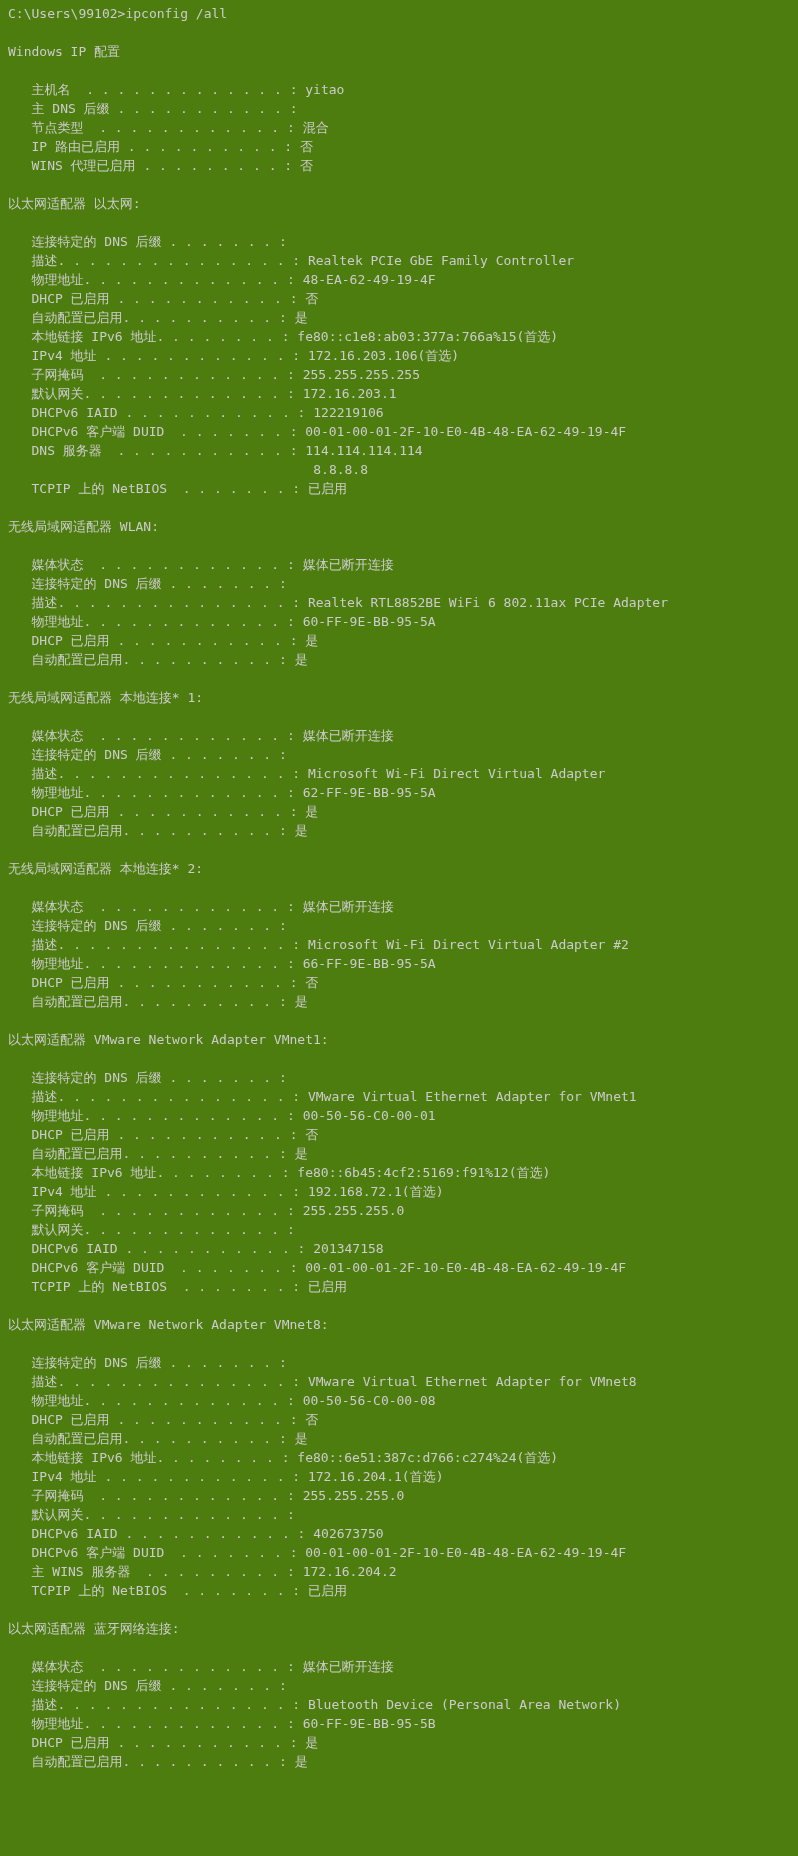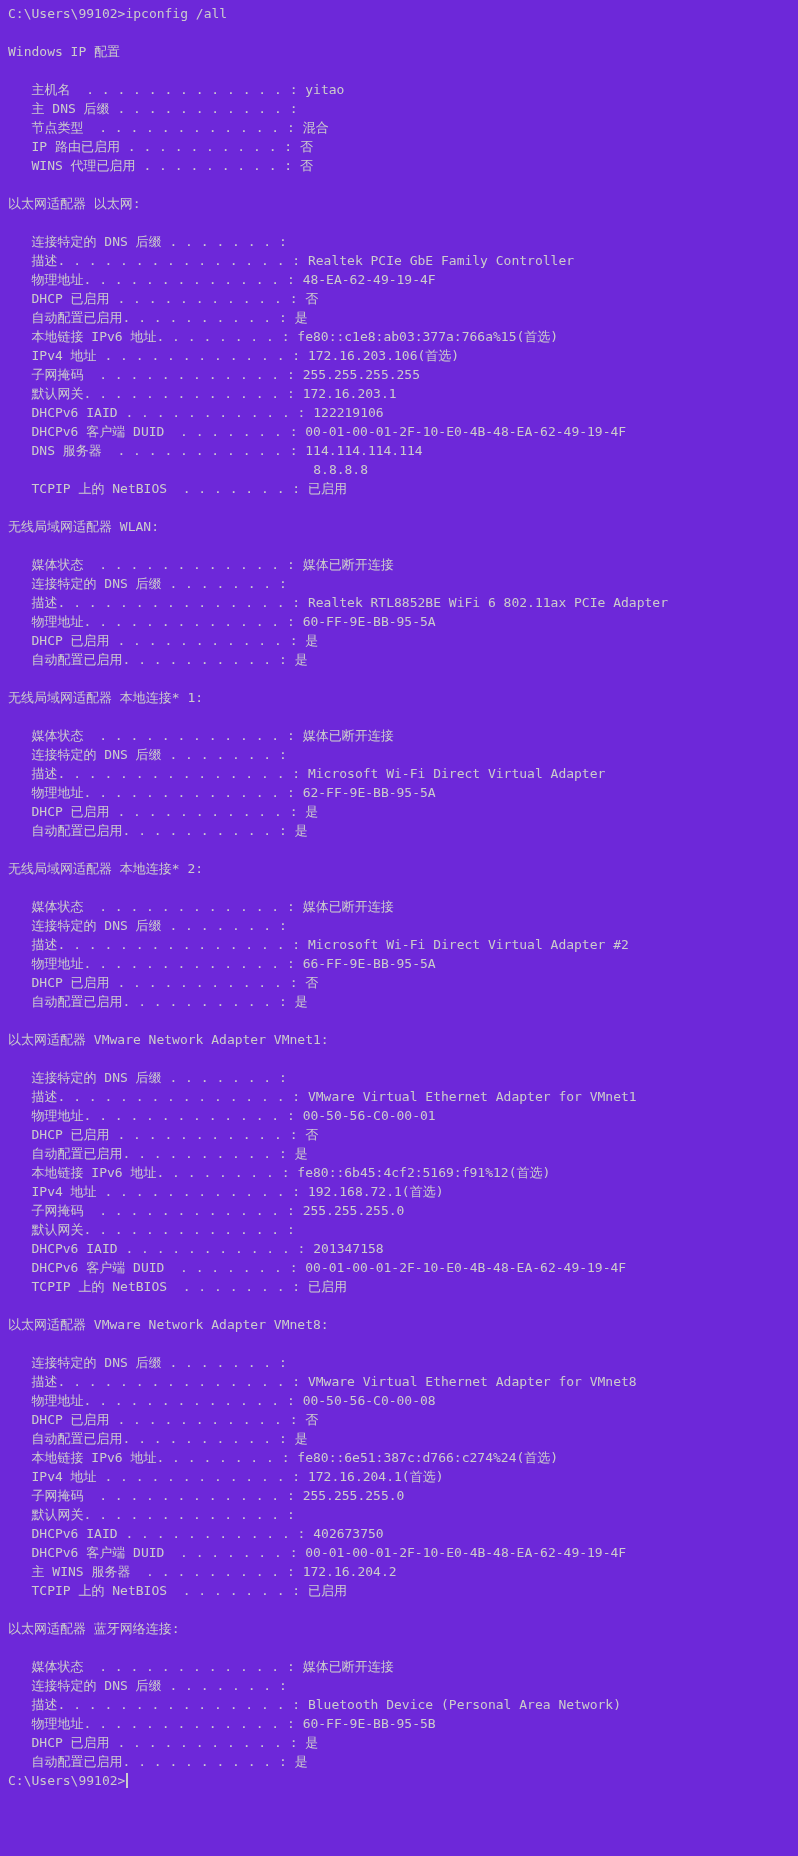--- a/index.html
+++ b/index.html
@@ -38,21 +38,21 @@
     width: 2px;
     height: 15px;
     margin-left: 1px;
     background: #cccccc;
     vertical-align: text-bottom;
   }
 </style>
 </head>
 <body style="background: rgb(12, 12, 12);">
 
-<div class="terminal" style="background: #6d28d9; color: rgb(204, 204, 204);">
+<div class="terminal" style="background: #4d7c0f; color: rgb(204, 204, 204);">
   <pre>C:\Users\99102&gt;ipconfig /all
 
 Windows IP 配置
 
    主机名  . . . . . . . . . . . . . : yitao
    主 DNS 后缀 . . . . . . . . . . . :
    节点类型  . . . . . . . . . . . . : 混合
    IP 路由已启用 . . . . . . . . . . : 否
    WINS 代理已启用 . . . . . . . . . : 否
 
@@ -133,14 +133,13 @@
 
 以太网适配器 蓝牙网络连接:
 
    媒体状态  . . . . . . . . . . . . : 媒体已断开连接
    连接特定的 DNS 后缀 . . . . . . . :
    描述. . . . . . . . . . . . . . . : Bluetooth Device (Personal Area Network)
    物理地址. . . . . . . . . . . . . : 60-FF-9E-BB-95-5B
    DHCP 已启用 . . . . . . . . . . . : 是
    自动配置已启用. . . . . . . . . . : 是
 </pre>
-  <div class="prompt-line"><span>C:\Users\99102&gt;</span><span class="cursor" style="background: rgb(204, 204, 204);"></span></div>
 </div>
 
 </body></html>

